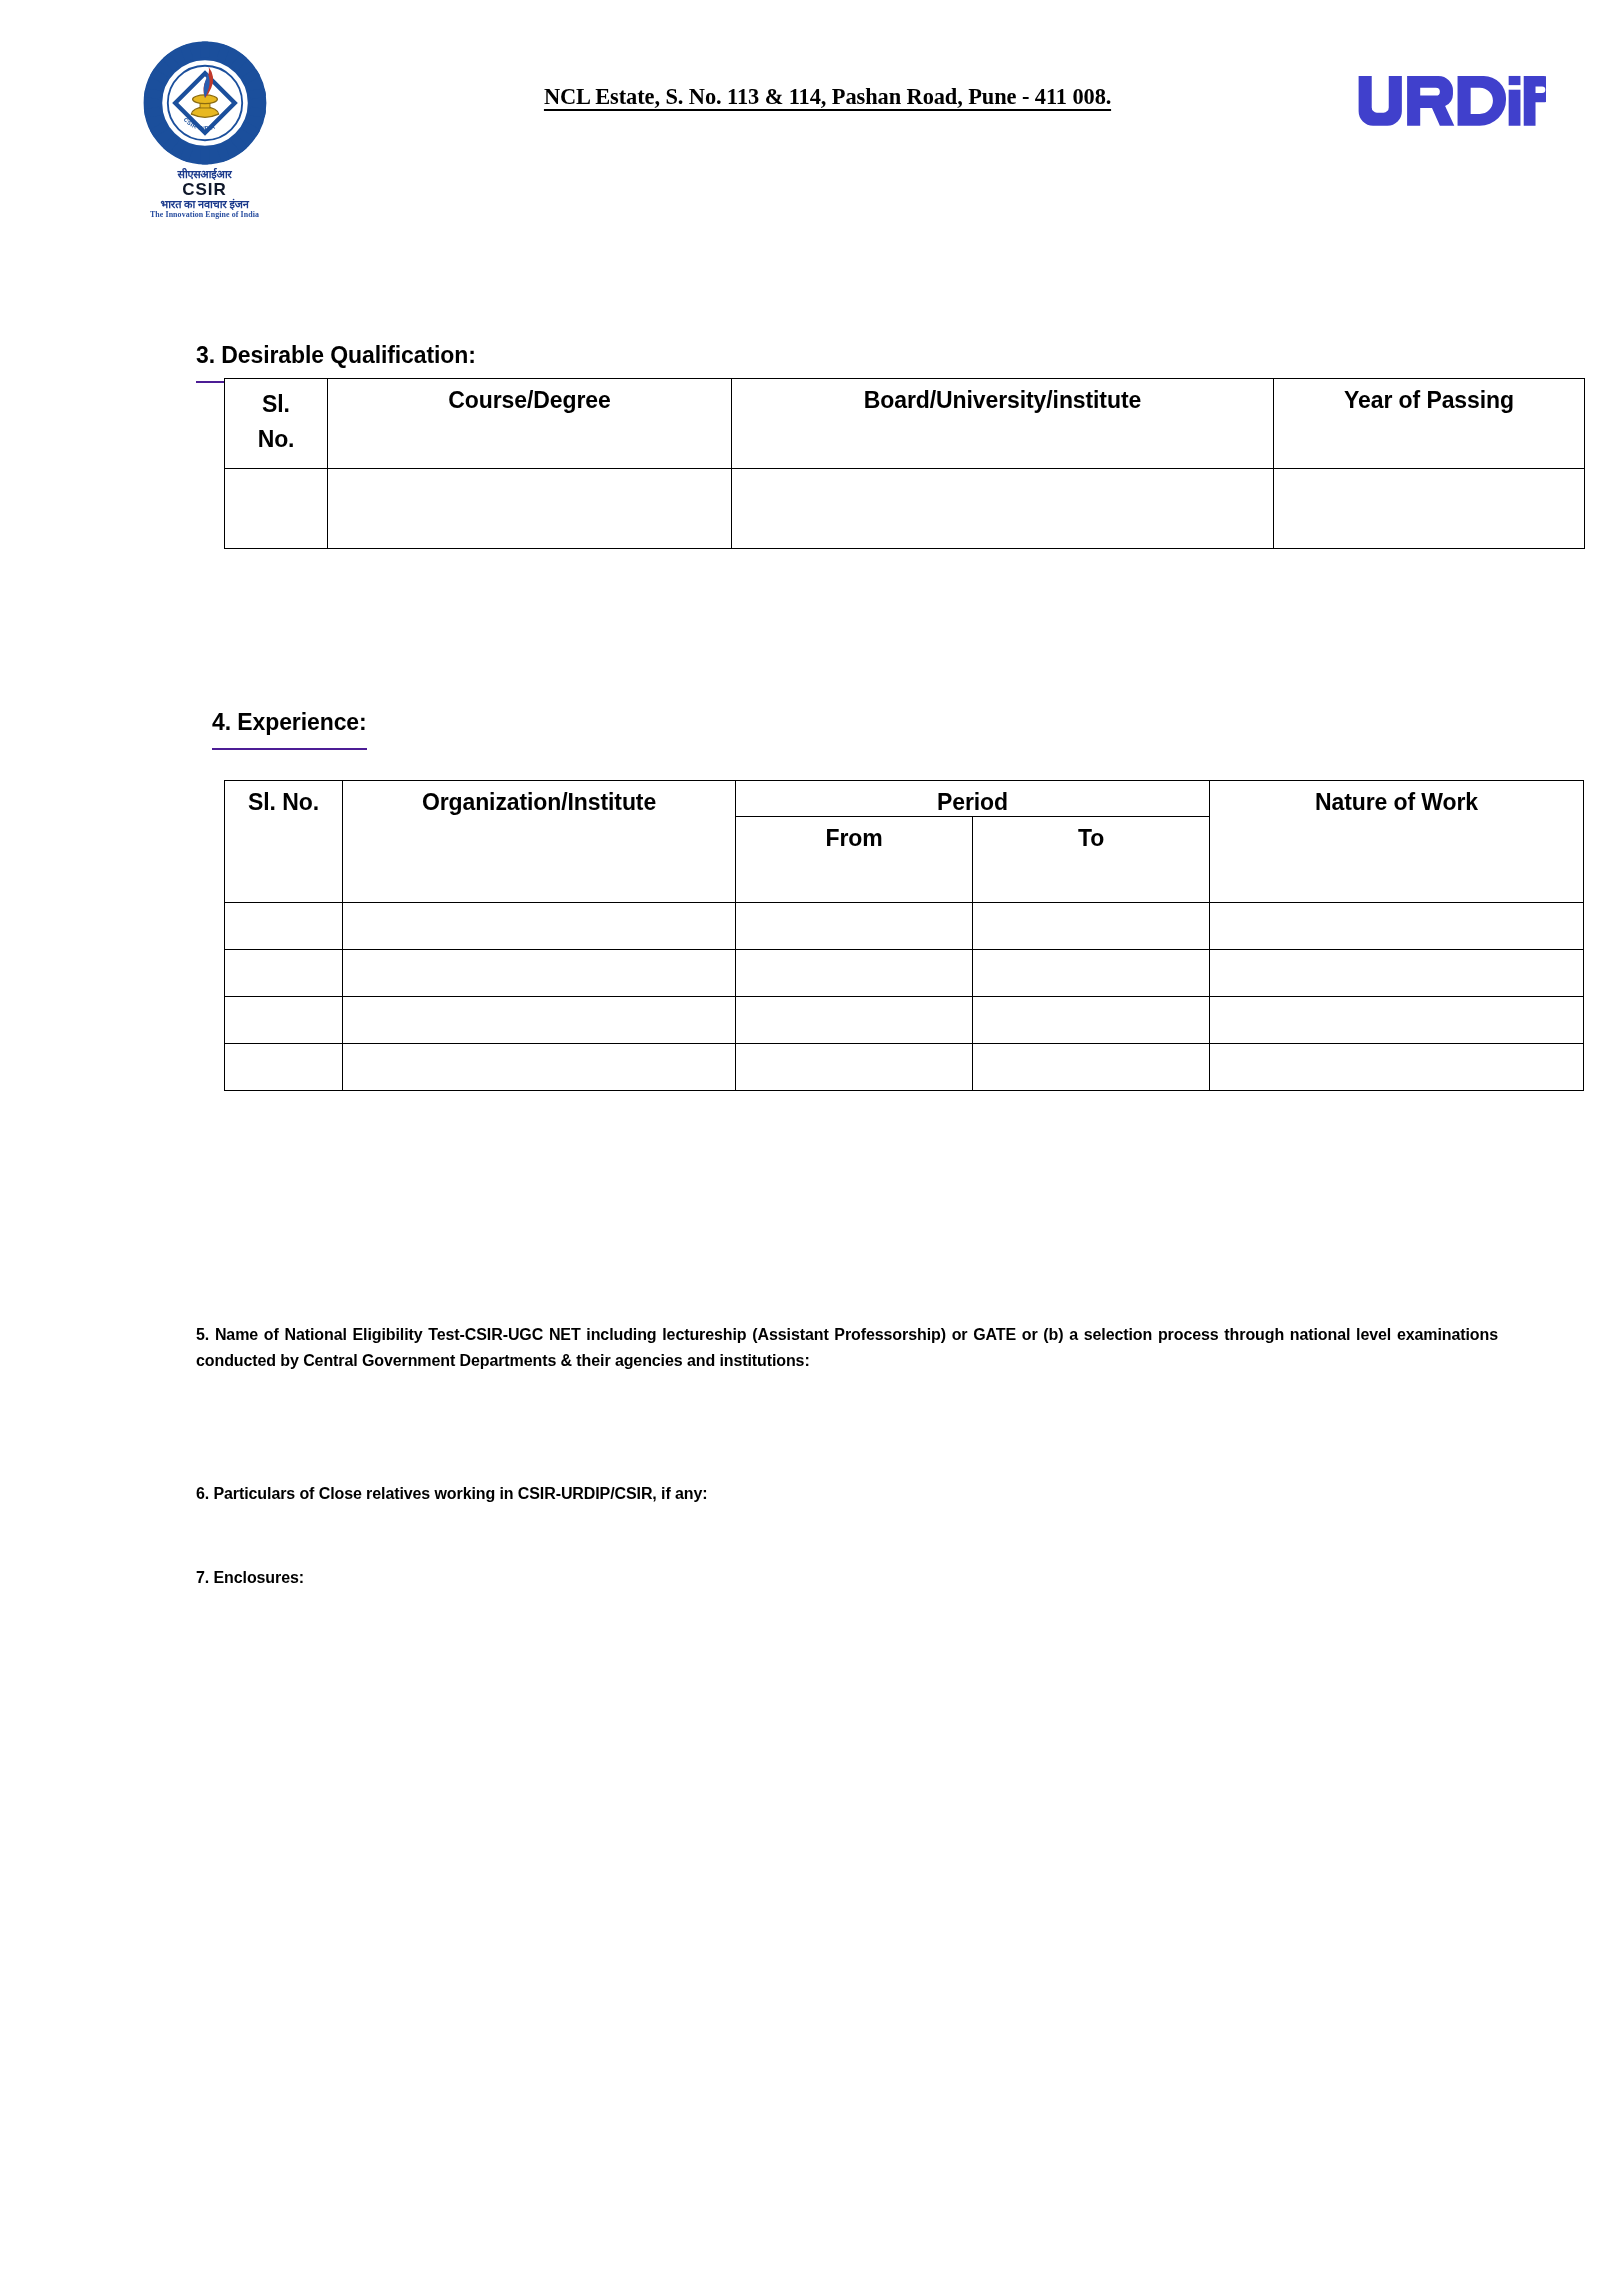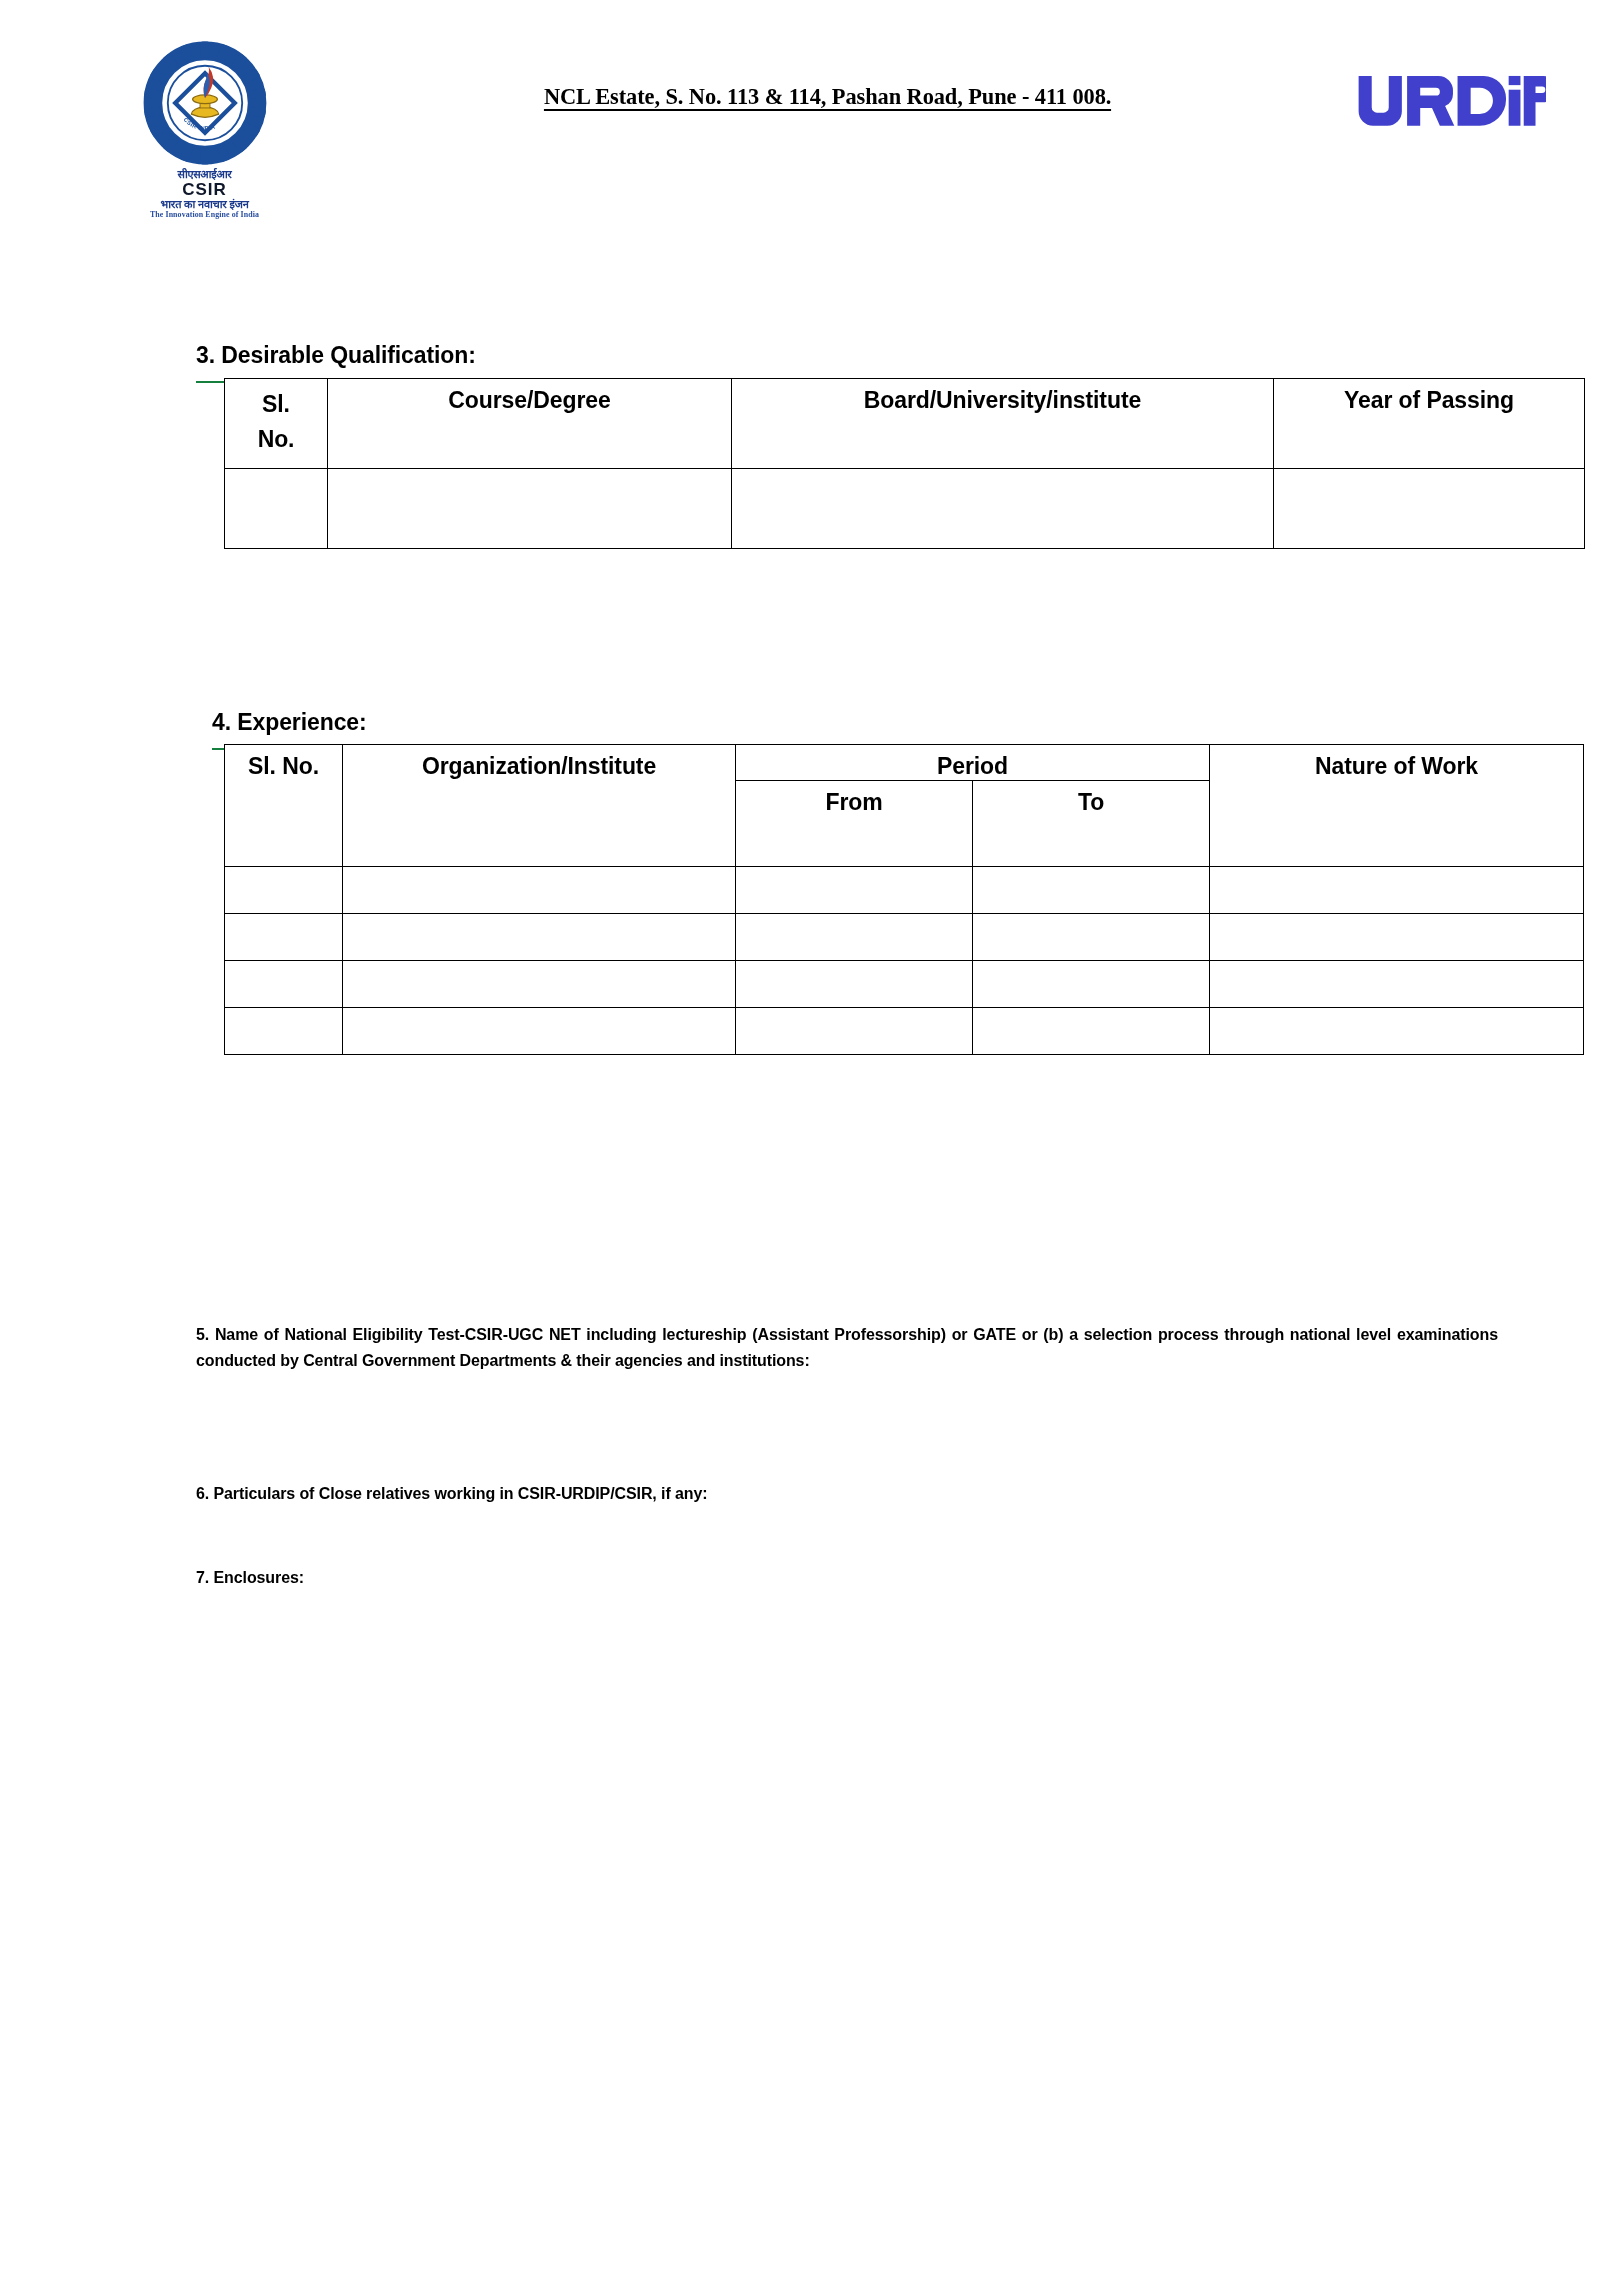--- a/index.html
+++ b/index.html
@@ -125,21 +125,21 @@
   }
 
   .section-heading {
     position: absolute;
     font-size: 23px;
     font-weight: bold;
     letter-spacing: -0.1px;
     white-space: nowrap;
   }
   .section-heading span.u {
-    border-bottom: 2px solid #15803d;
+    border-bottom: 2px solid #4c1d95;
     padding-bottom: 13px;
   }
 
   table.form-table {
     position: absolute;
     border-collapse: collapse;
     table-layout: fixed;
     background: #fff;
   }
   table.form-table th,
@@ -328,21 +328,21 @@
         <td></td>
         <td></td>
       </tr>
     </tbody>
   </table>
 
   <div class="section-heading" style="left:196px; top:709px;margin-left:16px;">
     <span class="u">4. Experience:</span>
   </div>
 
-  <table class="form-table" style="left:224px; top:744px; width:1359px;">
+  <table class="form-table" style="left:224px; top:780px; width:1359px;">
     <colgroup>
       <col style="width:118px;">
       <col style="width:393px;">
       <col style="width:237px;">
       <col style="width:237px;">
       <col style="width:374px;">
     </colgroup>
     <thead>
       <tr>
         <th rowspan="2" style="height:85px;">Sl. No.</th>

